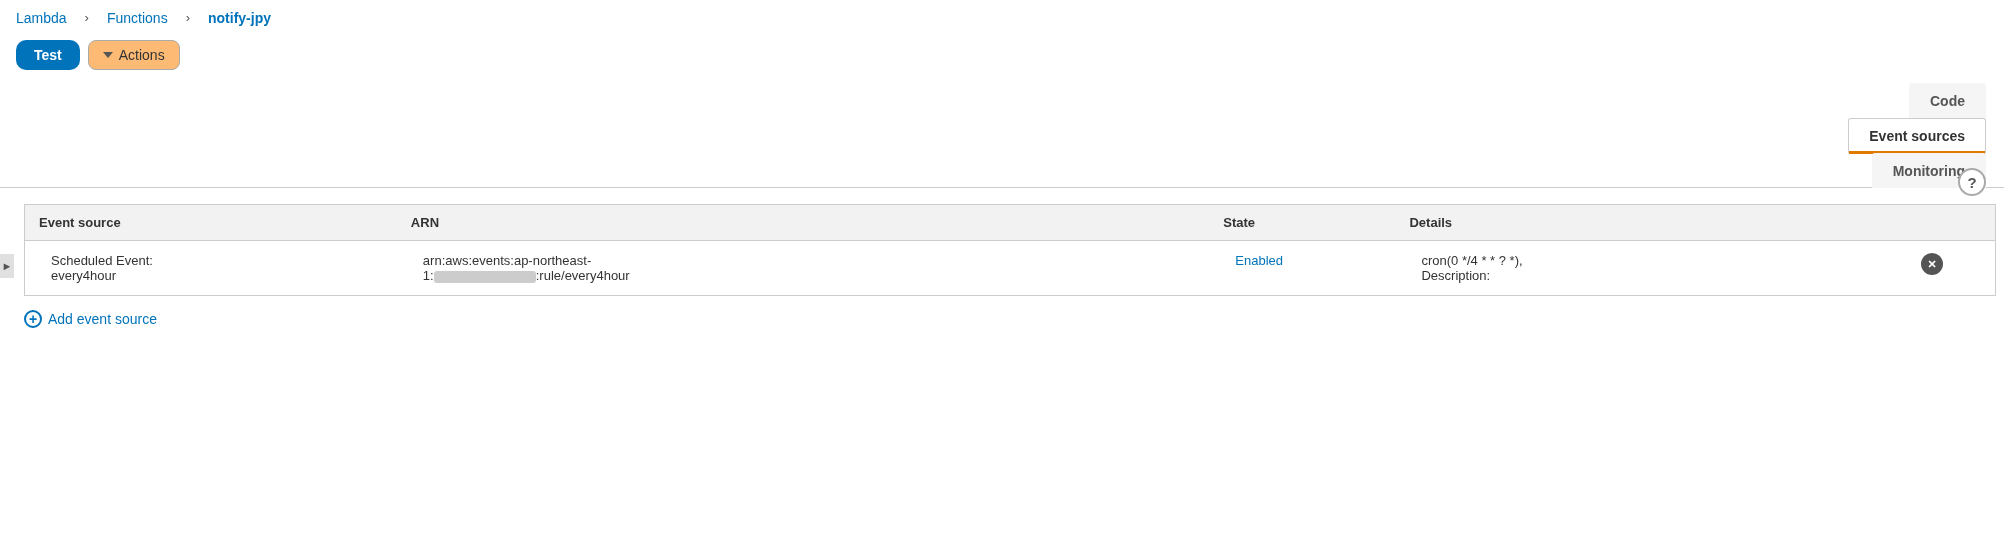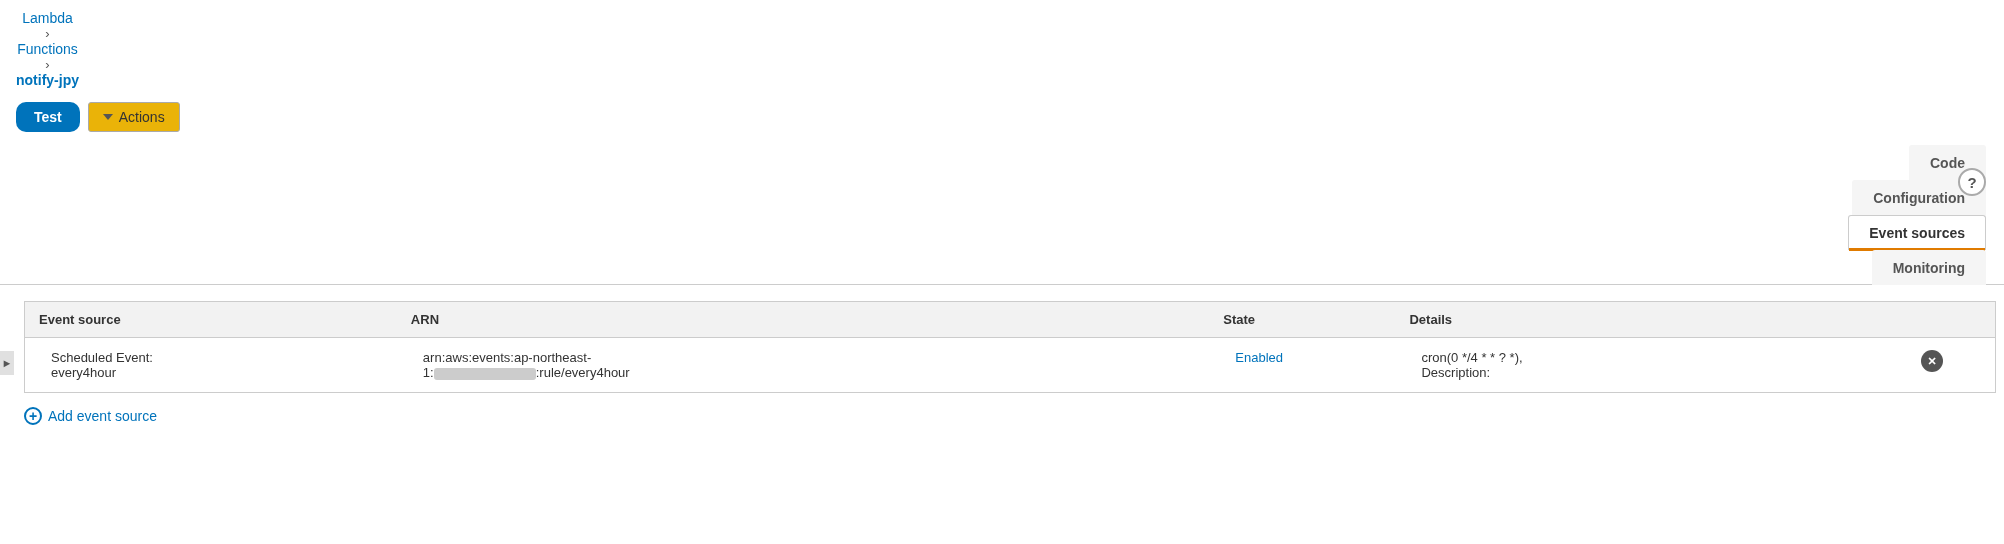--- a/index.html
+++ b/index.html
@@ -13,23 +13,21 @@
     
     .breadcrumb {
       padding: 10px 16px 6px 16px;
       font-size: 14px;
       display: flex;
       align-items: center;
       justify-content: space-between;
     }
     .breadcrumb-left {
       display: flex;
-      align-items: center;
-      gap: 0;
-      flex-direction: column;
+      gap: 18px;
     }
     .breadcrumb-link {
       color: #0073bb;
       text-decoration: none;
       font-weight: 500;
     }
     .breadcrumb-sep {
       color: #555;
       font-size: 13px;
     }
@@ -57,27 +55,27 @@
       color: #fff;
       border: none;
       padding: 7px 18px;
       font-size: 14px;
       font-weight: 600;
       border-radius: 10px;
       cursor: pointer;
     }
 
     .btn-actions {
-      background: #eab308;
+      background: #fdba74;
       color: #333;
       border: 1px solid #aaa;
       padding: 6px 14px;
       font-size: 14px;
       font-weight: 500;
-      border-radius: 3px;
+      border-radius: 8px;
       cursor: pointer;
       display: flex;
       align-items: center;
       gap: 6px;
     }
     .chevron-down {
       display: inline-block;
       width: 0;
       height: 0;
       border-left: 5px solid transparent;
@@ -277,23 +275,20 @@
   <button class="btn-test">Test</button>
   <button class="btn-actions">
     <span class="chevron-down"></span>
     <span>Actions</span>
   </button>
 </div>
 
 <div class="tabs-bar">
   <div class="tab">
     <span>Code</span>
-  </div>
-  <div class="tab">
-    <span>Configuration</span>
   </div>
   <div class="tab active">
     <span>Event sources</span>
   </div>
   <div class="tab">
     <span>Monitoring</span>
   </div>
 </div>
 
 <div class="main-content">

